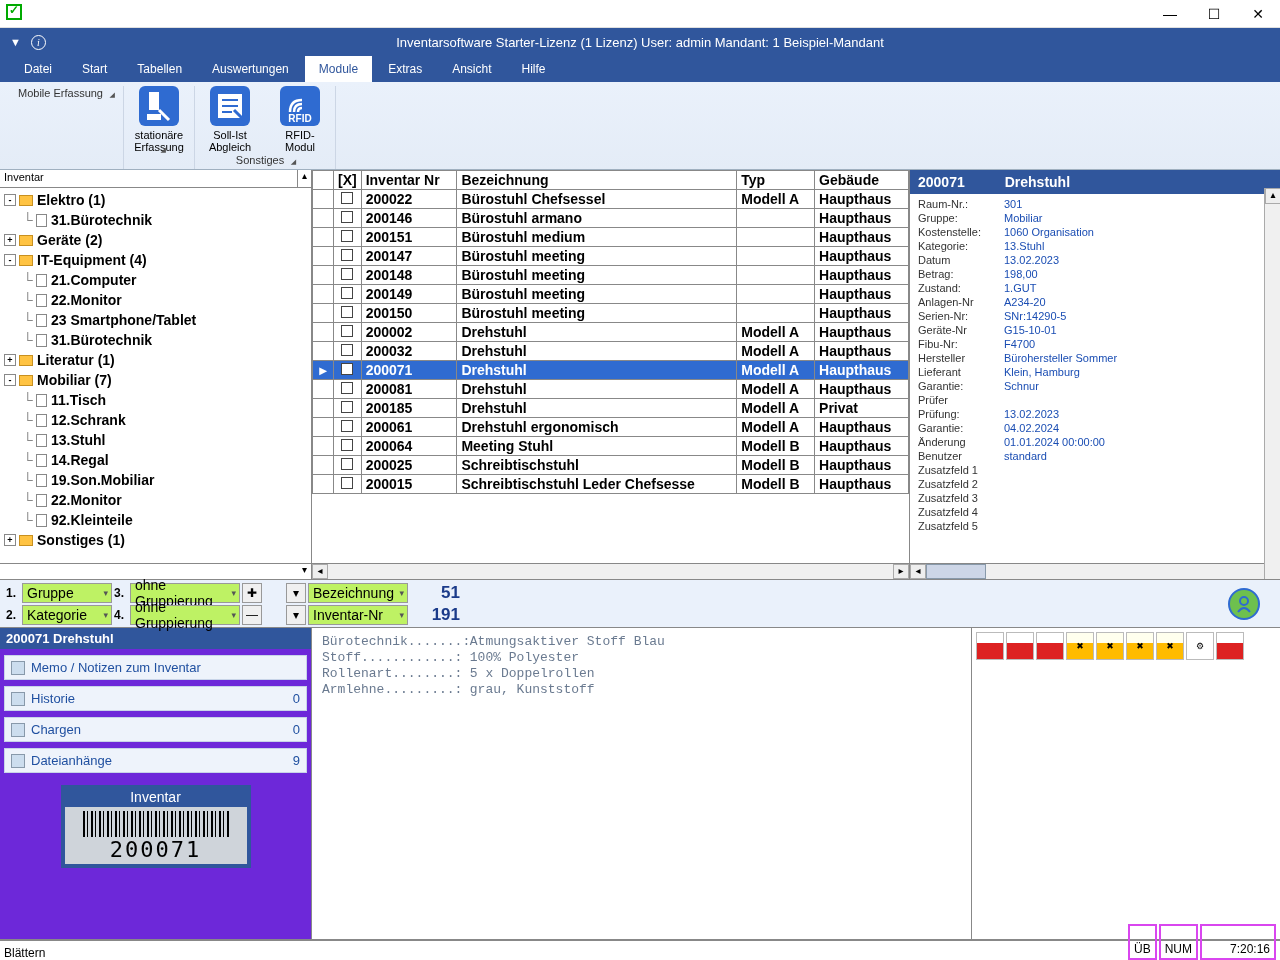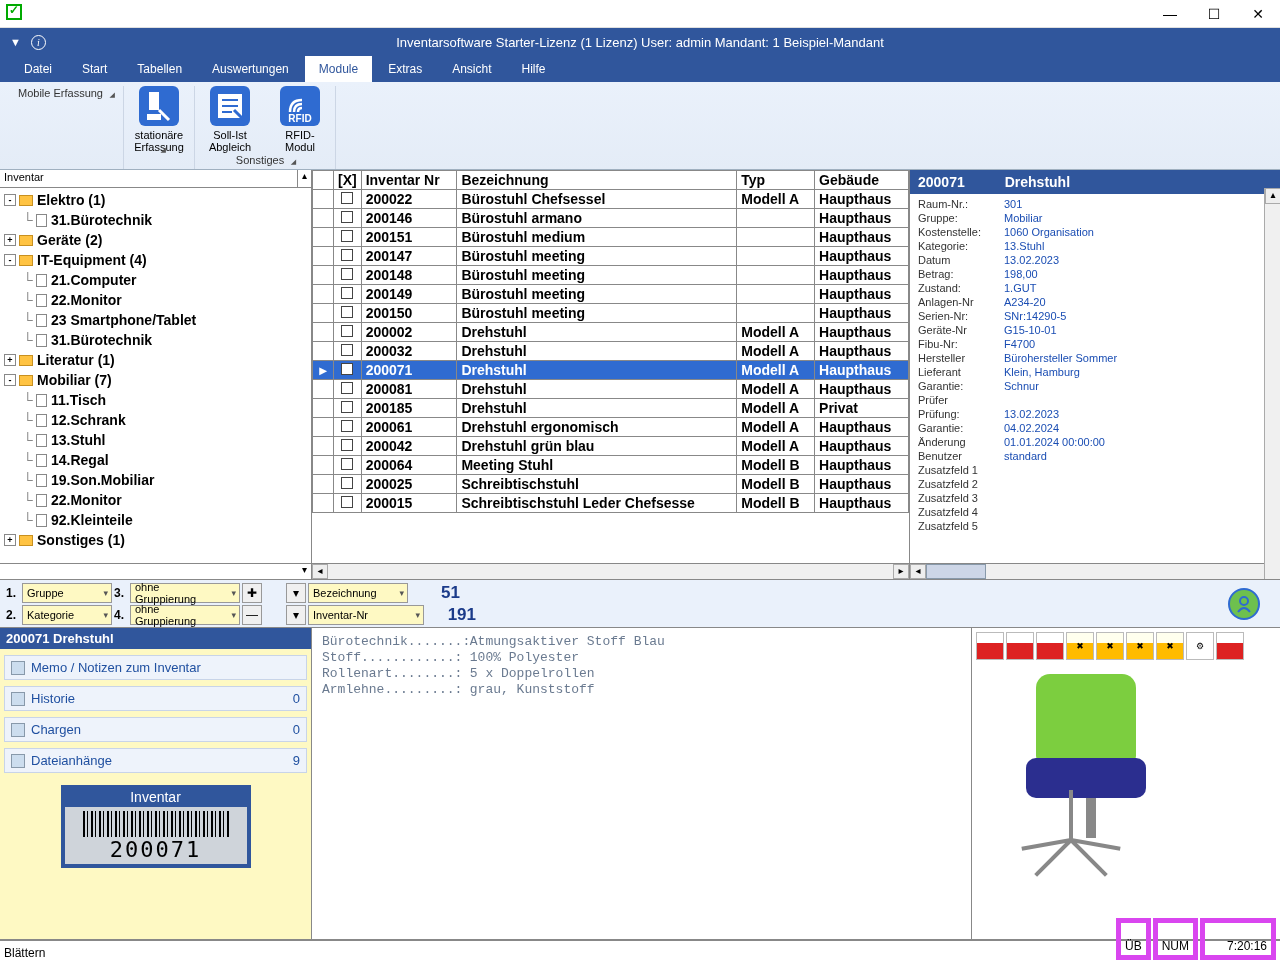--- a/index.html
+++ b/index.html
@@ -55,54 +55,54 @@
 .detail-header { background: #30569c; color: #fff; padding: 4px 8px; display: flex; gap: 40px; font-size: 14px; font-weight: bold; }
 .detail-body { flex: 1; overflow: auto; padding: 4px 8px; font-size: 11px; }
 .detail-row { display: flex; height: 14px; }
 .detail-label { width: 86px; color: #333; }
 .detail-value { color: #1a4db3; }
 .detail-scrollbar { height: 16px; border-top: 1px solid #888; display: flex; }
 .mid-toolbar { height: 48px; background: #eaf1fb; border-bottom: 1px solid #888; display: flex; align-items: center; padding: 2px 6px; gap: 6px; }
 .filter-row { display: flex; flex-direction: column; gap: 2px; }
 .filter-line { display: flex; align-items: center; gap: 2px; }
 .filter-num { font-size: 12px; font-weight: bold; width: 14px; }
-.combo { height: 20px; border: 1px solid #999; background: #fef9c3; font-size: 11px; padding: 0 16px 0 4px; position: relative; display: inline-flex; align-items: center; }
+.combo { height: 20px; border: 1px solid #999; background: #bef264; font-size: 14px; padding: 0 16px 0 4px; position: relative; display: inline-flex; align-items: center; }
 .combo::after { content: '▾'; position: absolute; right: 3px; font-size: 9px; color: #555; }
 .sq-btn { width: 20px; height: 20px; border: 1px solid #999; background: #f0f0f0; display: inline-flex; align-items: center; justify-content: center; font-size: 12px; cursor: pointer; }
 .big-num { font-size: 17px; font-weight: bold; color: #1b3b8a; width: 50px; text-align: right; }
 .status-circle { width: 32px; height: 32px; border-radius: 50%; background: #6ec04e; border: 2px solid #2f6bd1; position: absolute; right: 20px; display: flex; align-items: center; justify-content: center; }
 .bottom-panels { flex: 1; display: flex; border-bottom: 1px solid #888; overflow: hidden; }
-.bl-pane { width: 312px; border-right: 1px solid #888; background: #fef9c3; display: flex; flex-direction: column; padding: 0 4px 6px; }
+.bl-pane { width: 312px; border-right: 1px solid #888; background: #6d28d9; display: flex; flex-direction: column; padding: 0 4px 6px; }
 .bl-header { background: #30569c; color: #fff; padding: 3px 6px; font-size: 13px; font-weight: bold; margin: 0 -4px 6px; }
 .bl-row { display: flex; align-items: center; padding: 4px 6px; margin-bottom: 6px; border: 1px solid #c8d4e8; background: #eef3fb; cursor: pointer; font-size: 13px; }
 .bl-row-icon { width: 14px; height: 14px; background: #cde; border: 1px solid #89a; margin-right: 6px; }
 .bl-row-label { flex: 1; color: #2050a0; }
 .bl-row-count { color: #2050a0; }
 .barcode-box { margin: 6px auto 0; width: 190px; background: #30569c; padding: 4px; text-align: center; }
 .barcode-title { color: #fff; font-size: 14px; margin-bottom: 2px; }
 .barcode-inner { background: #cfd4da; padding: 4px 8px 2px; }
 .barcode-stripes { height: 26px; background: repeating-linear-gradient(90deg, #000 0 2px, transparent 2px 4px, #000 4px 5px, transparent 5px 8px); margin: 0 10px; }
 .barcode-num { font-size: 22px; font-family: monospace; letter-spacing: 2px; }
 .memo-pane { flex: 1; border-right: 1px solid #888; padding: 6px 10px; font-family: 'Courier New', monospace; font-size: 13px; color: #6a7a90; background: #fff; line-height: 16px; }
 .memo-key { display: inline-block; width: 140px; }
-.image-pane { width: 308px; background: #fff; padding: 4px; display: flex; flex-direction: column; justify-content: center; }
+.image-pane { width: 308px; background: #fff; padding: 4px; display: flex; flex-direction: row; justify-content: center; }
 .doc-icons { display: flex; gap: 2px; margin-bottom: 4px; }
 .doc-btn { width: 28px; height: 28px; border: 1px solid #bbb; display: flex; align-items: center; justify-content: center; cursor: pointer; font-size: 9px; text-align: center; line-height: 9px; }
 .pdf { background: linear-gradient(#fff 40%, #d22 40%); color: #d22; }
 .xdoc { background: linear-gradient(#ffe 40%, #fb0 40%); }
 .chair-img { flex: 1; position: relative; }
 .chair { position: absolute; left: 60px; top: 10px; }
 .chair-back { width: 100px; height: 90px; background: #7cce3f; border-radius: 14px 14px 8px 8px; }
 .chair-seat { width: 120px; height: 40px; background: #2b2e8f; border-radius: 10px; margin: -6px 0 0 -10px; }
 .chair-post { width: 10px; height: 40px; background: #888; margin: 0 auto; }
 .chair-base { position: relative; height: 30px; }
 .chair-leg { position: absolute; width: 50px; height: 4px; background: #888; top: 0; left: 35px; transform-origin: left center; }
 .statusbar { height: 20px; border-top: 1px solid #888; display: flex; align-items: flex-end; font-size: 12px; padding: 0 4px; }
 .statusbar .sb-left { flex: 1; }
-.sb-cell { border: 5px solid #d946ef; padding: 16px 4px; margin-left: 2px; height: 16px; line-height: 14px; }
+.sb-cell { border: 2px solid #d946ef; padding: 16px 4px; margin-left: 2px; height: 16px; line-height: 14px; }
 .vscroll { position: absolute; right: 0; top: 18px; bottom: 0; width: 16px; background: #f0f0f0; border-left: 1px solid #aaa; }
 .detail-pane { position: relative; }
 .thumb { background: #cdd6e7; border: 1px solid #89a; }
 svg { display: block; }
 </style>
 </head>
 <body>
 
 <div class="titlebar">
   <div class="titlebar-left"><span class="app-icon"></span></div>
@@ -412,28 +412,20 @@
                 <td class="col-mark"></td>
                 <td class="col-chk"><span class="chk"></span></td>
                 <td>200061</td>
                 <td>Drehstuhl ergonomisch</td>
                 <td>Modell A</td>
                 <td>Haupthaus</td>
               </tr>
               <tr>
                 <td class="col-mark"></td>
                 <td class="col-chk"><span class="chk"></span></td>
-                <td>200042</td>
-                <td>Drehstuhl grün blau</td>
-                <td>Modell A</td>
-                <td>Haupthaus</td>
-              </tr>
-              <tr>
-                <td class="col-mark"></td>
-                <td class="col-chk"><span class="chk"></span></td>
                 <td>200064</td>
                 <td>Meeting Stuhl</td>
                 <td>Modell B</td>
                 <td>Haupthaus</td>
               </tr>
               <tr>
                 <td class="col-mark"></td>
                 <td class="col-chk"><span class="chk"></span></td>
                 <td>200025</td>
                 <td>Schreibtischstuhl</td>
@@ -592,21 +584,21 @@
     </div>
     <div style="width:12px"></div>
     <div class="filter-row">
       <div class="filter-line">
         <span class="sq-btn">▾</span>
         <span class="combo" style="width:100px">Bezeichnung</span>
         <span class="big-num">51</span>
       </div>
       <div class="filter-line">
         <span class="sq-btn">▾</span>
-        <span class="combo" style="width:116px">Inventar-Nr</span>
+        <span class="combo" style="width:100px">Inventar-Nr</span>
         <span class="big-num">191</span>
       </div>
     </div>
     <div class="status-circle">
       <svg width="20" height="20">
           <circle cx="10" cy="7" r="4" fill="none" stroke="#2f6bd1" stroke-width="2"></circle>
           <path d="M4 18 Q10 10 16 18" fill="none" stroke="#2f6bd1" stroke-width="2"></path>
         </svg>
     </div>
   </div>

